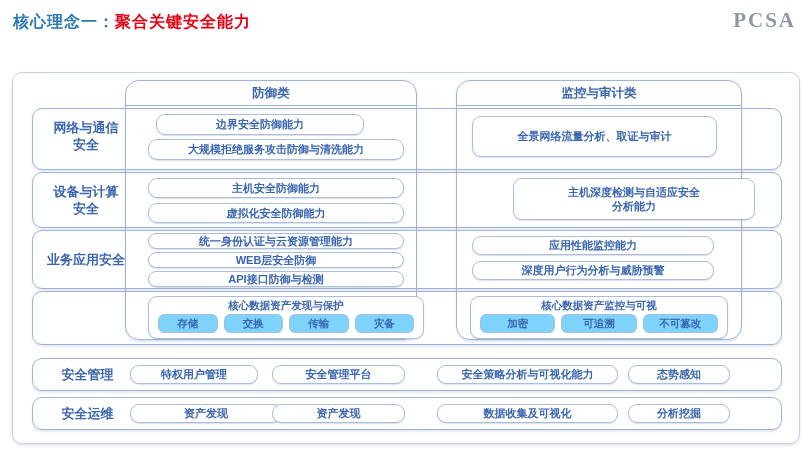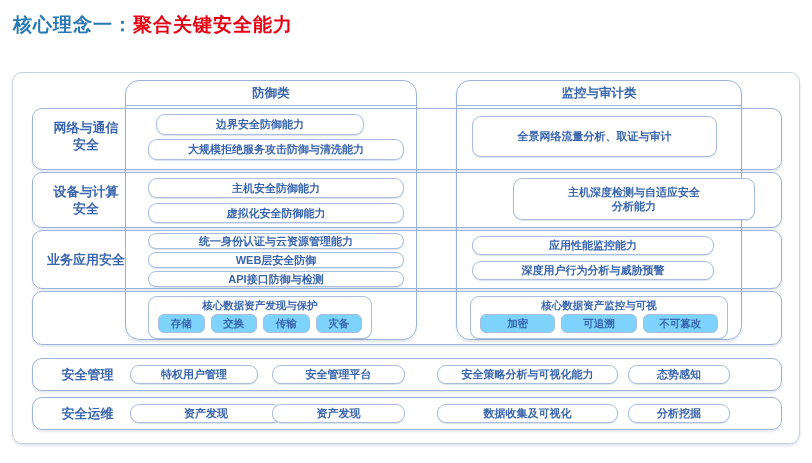--- a/index.html
+++ b/index.html
@@ -9,21 +9,21 @@
     --border_strong:#9db3d9;
     --border_light:#aabdde;
     --frame_border:#c5d0e0;
     --logo_gray:#8f97a6;
   }
   html,body{margin:0;padding:0;background:#fff;}
   .stage{
     position:relative;width:812px;height:463px;background:#fff;overflow:hidden;
     font-family:"Liberation Sans","DejaVu Sans",sans-serif;
   }
-  .page-title{position:absolute;left:13px;top:12px;font-size:19px;font-weight:bold;letter-spacing:1px;white-space:nowrap;}
+  .page-title{position:absolute;left:13px;top:12px;font-size:16px;font-weight:bold;letter-spacing:1px;white-space:nowrap;}
   .page-title .pre{color:var(--title_blue);}
   .page-title .main{color:var(--title_red);}
   .logo{
     position:absolute;right:16px;top:8px;font-family:"Liberation Serif","DejaVu Serif",serif;
     font-weight:bold;font-size:21px;color:var(--logo_gray);letter-spacing:2px;
   }
   .frame{
     position:absolute;left:12px;top:72px;width:788px;height:372px;box-sizing:border-box;
     border:1.5px solid var(--frame_border);border-radius:10px;background:transparent;
     box-shadow:0 2px 3px rgba(130,150,180,.25);
@@ -68,20 +68,21 @@
   }
 </style>
 </head>
 <body>
 
 <div class="stage">
 
   <div class="page-title">
     <span class="pre">核心理念一：</span><span class="main">聚合关键安全能力</span>
   </div>
+  <div class="logo">PCSA</div>
 
   <div class="frame"></div>
 
   <div class="colbox" style="left:125px;top:80px;width:292px;height:260px;">
     <div class="col-header">防御类</div>
   </div>
   <div class="colbox" style="left:456px;top:80px;width:286px;height:260px;">
     <div class="col-header">监控与审计类</div>
   </div>
 
@@ -108,21 +109,21 @@
   <div class="cap" style="left:148px;top:203px;width:256px;height:20px;">虚拟化安全防御能力</div>
   <div class="cap" style="left:472px;top:178px;width:242px;height:42px;margin-left:41px;">主机深度检测与自适应安全
 分析能力</div>
 
   <div class="cap" style="left:148px;top:233px;width:256px;height:16px;">统一身份认证与云资源管理能力</div>
   <div class="cap" style="left:148px;top:252px;width:256px;height:16px;">WEB层安全防御</div>
   <div class="cap" style="left:148px;top:271px;width:256px;height:16px;">API接口防御与检测</div>
   <div class="cap" style="left:472px;top:236px;width:242px;height:19px;">应用性能监控能力</div>
   <div class="cap" style="left:472px;top:261px;width:242px;height:19px;">深度用户行为分析与威胁预警</div>
 
-  <div class="group" style="left:148px;top:296px;width:224px;height:43px;">
+  <div class="group" style="left:148px;top:296px;width:276px;height:43px;">
     <div class="gtitle">核心数据资产发现与保护</div>
     <div class="gitems">
       <div class="sub">存储</div>
       <div class="sub">交换</div>
       <div class="sub">传输</div>
       <div class="sub">灾备</div>
     </div>
   </div>
   <div class="group" style="left:470px;top:296px;width:258px;height:43px;">
     <div class="gtitle">核心数据资产监控与可视</div>

